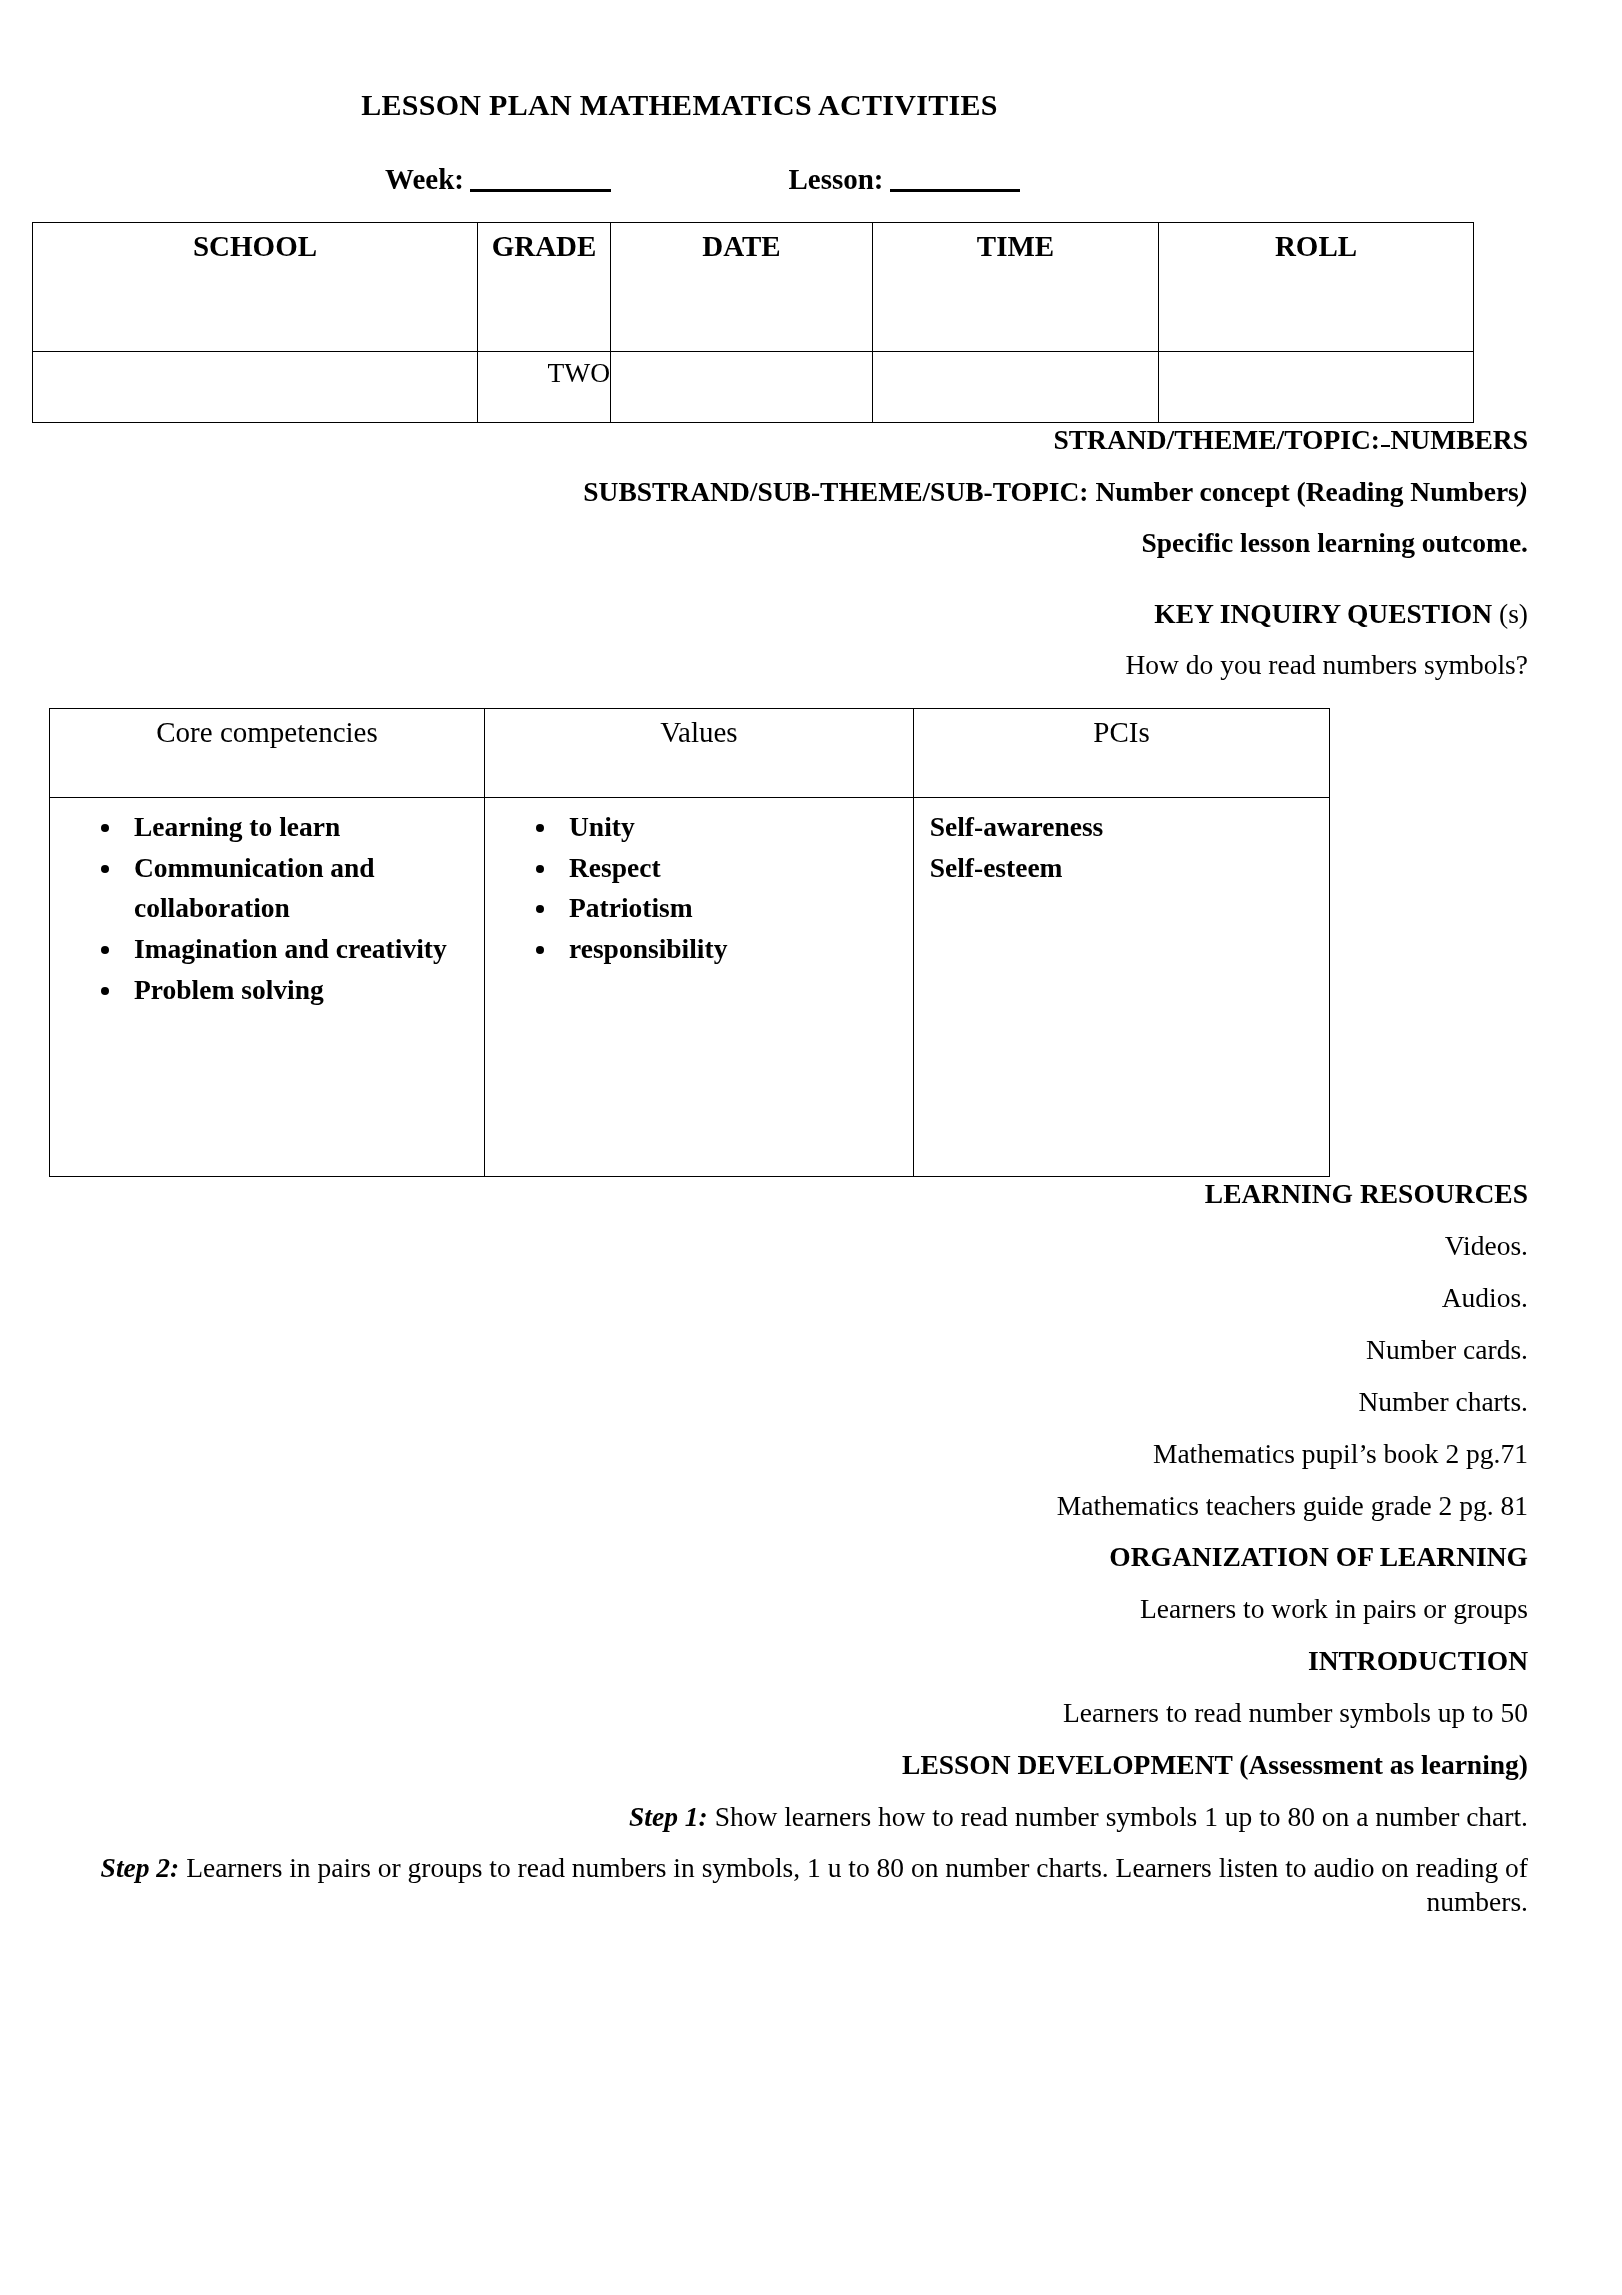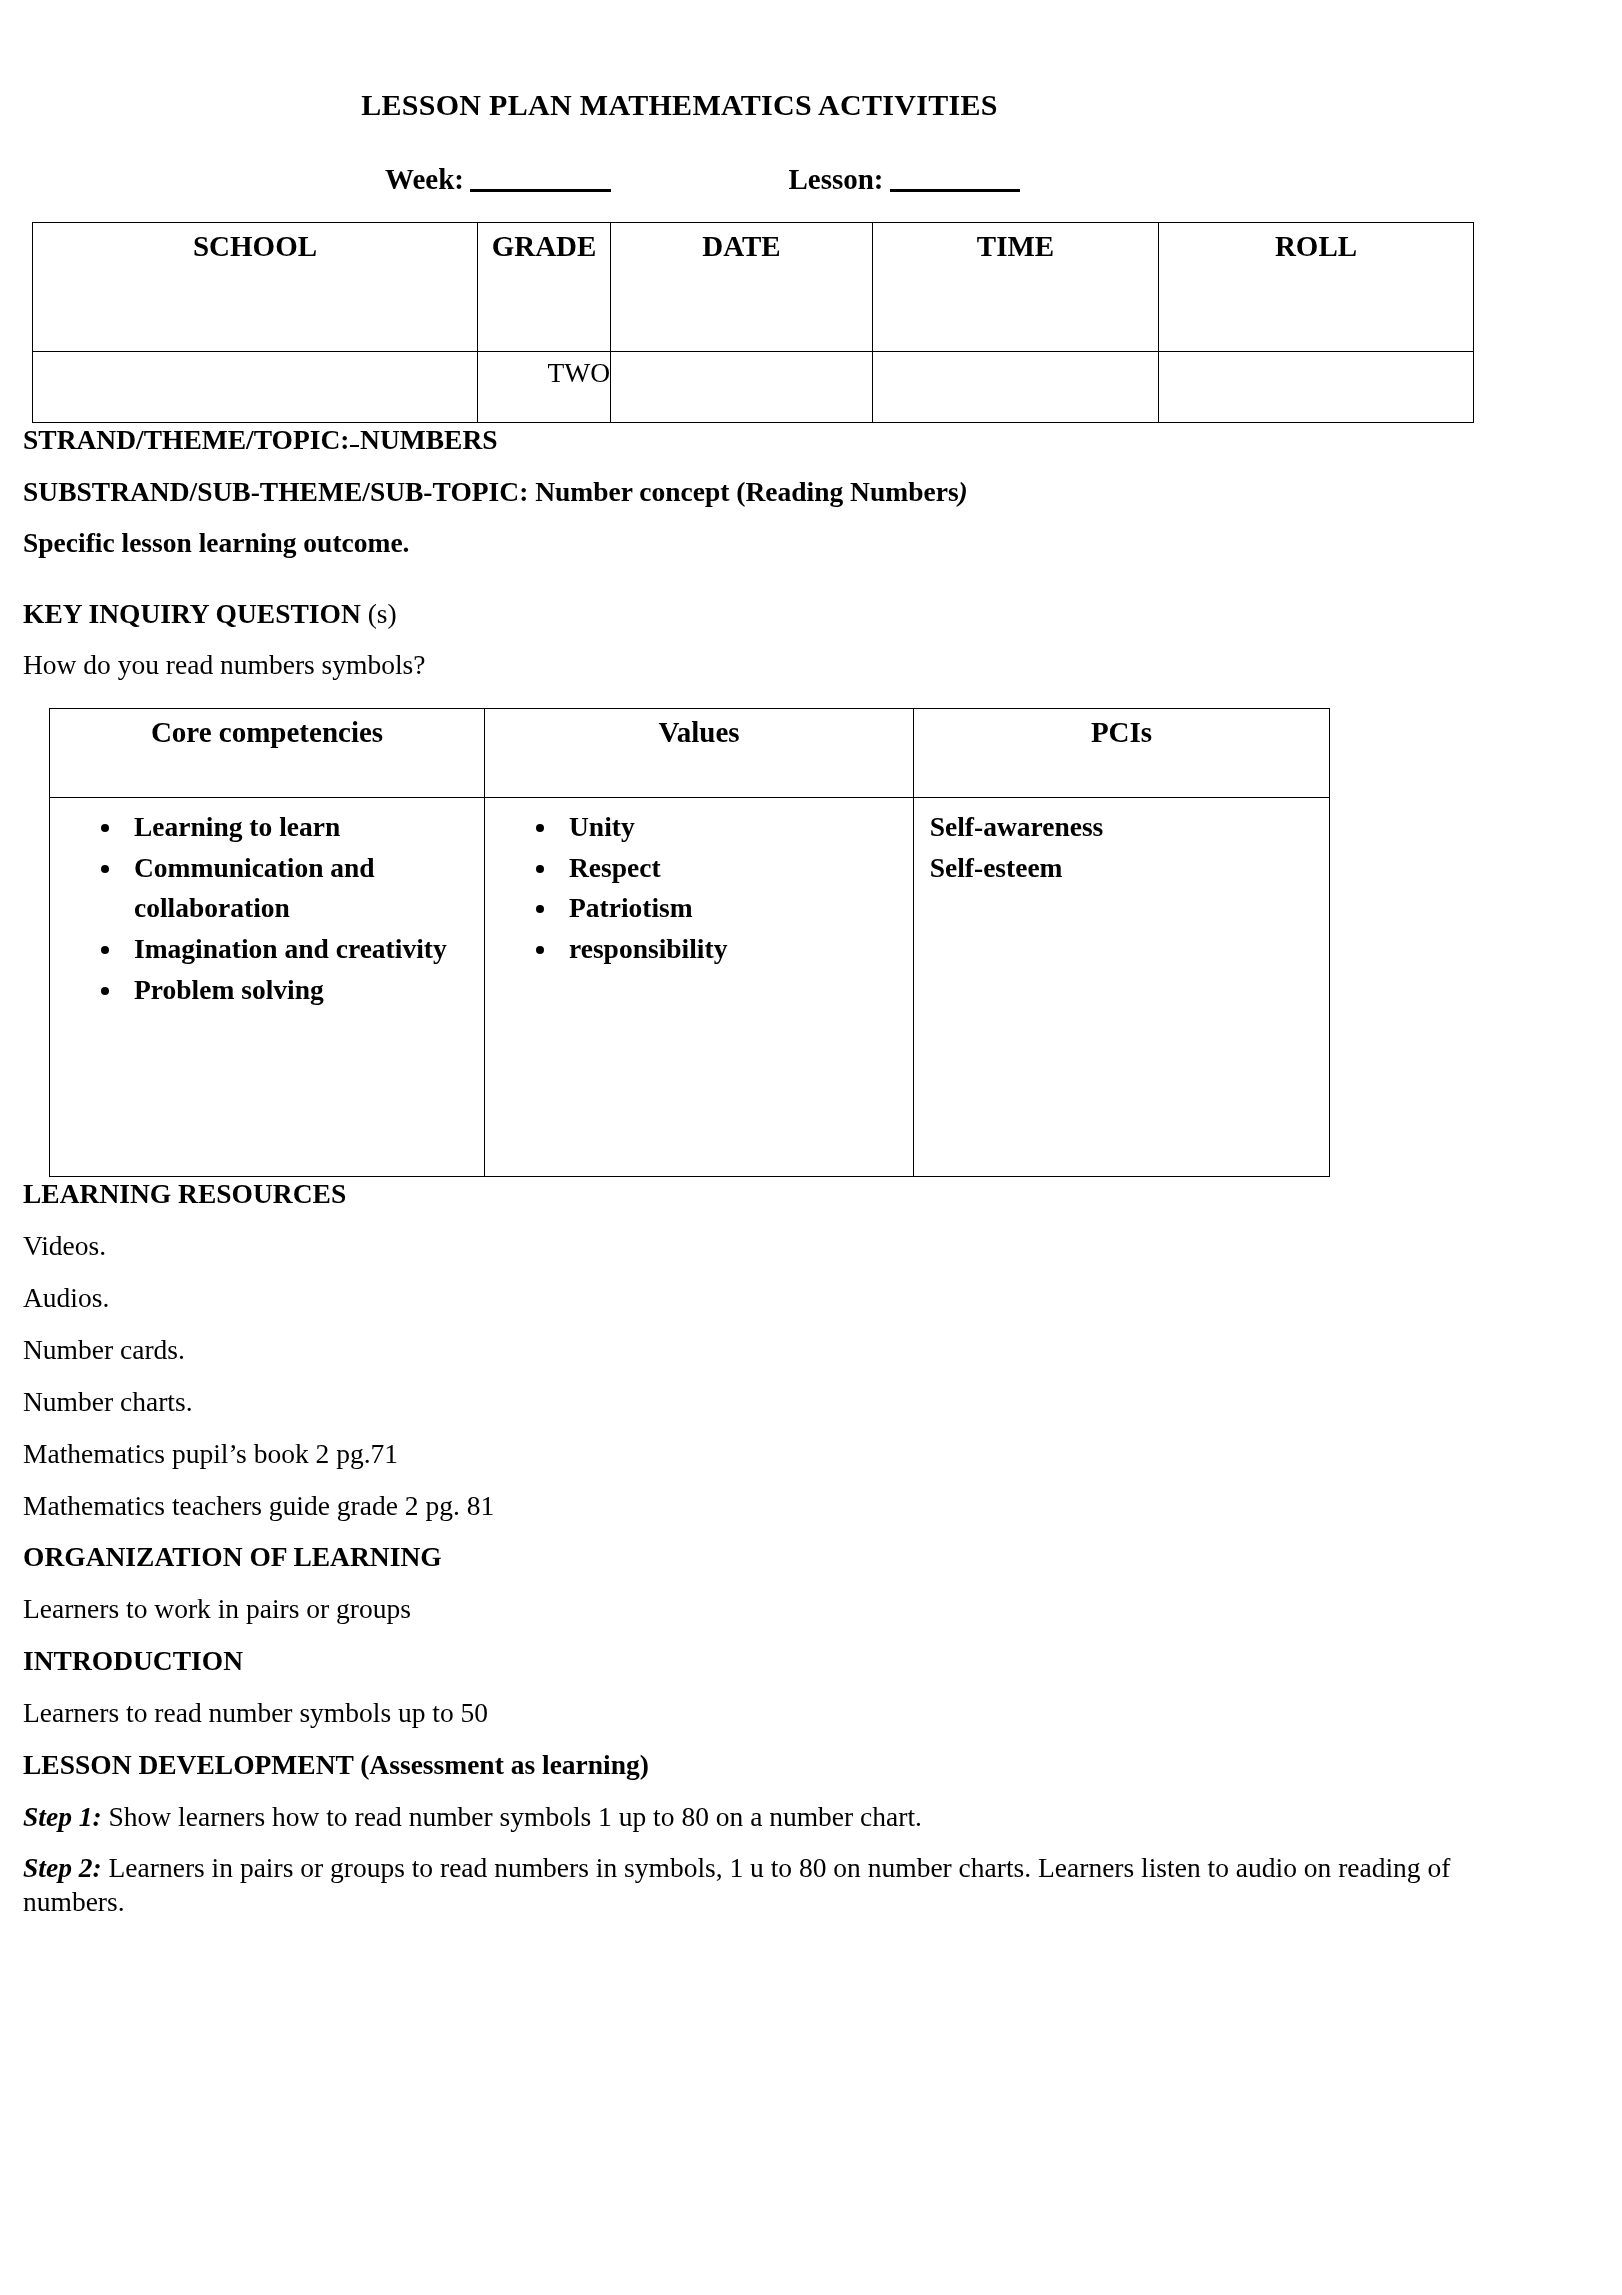--- a/index.html
+++ b/index.html
@@ -74,21 +74,21 @@
   }
   .t1 td.r1 { height: 121px; }
   .t1 td.r2 { height: 65px; }
   .t1 .cell-val {
     font-size: 27.5px;
     padding: 5.2px 0 0 7.9px;
     text-align: right;
   }
 
   
-  .body-block { margin-left: 23px; width: 1479px; }
+  .body-block { margin-left: 49px; width: 1479px; text-align: right; }
   p.line {
     font-size: 27.5px;
     margin: 0;
     padding: 0;
     line-height: 1.22;
   }
   .gap { height: 18.3px; }
   .b { font-weight: bold; }
   .i { font-style: italic; }
   .bi { font-weight: bold; font-style: italic; }
@@ -100,21 +100,21 @@
     border-bottom: 2px solid #000;
     vertical-align: 1.3px;
     margin: 0 0.7px;
   }
 
   
   .t2-wrap { margin: 26px 0 0 49px; width: 1279px; }
   table.t2 { width: 1279px; }
   .t2 .hdr {
     text-align: center;
-    font-weight: bold;
+    font-weight: normal;
     font-size: 29px;
     padding-top: 7.9px;
     height: 80px;
     line-height: 1.1;
   }
   .t2 .bodycell {
     height: 363px;
     padding: 9.2px 6.5px 6.5px 6.5px;
   }
   ul.bullets {

